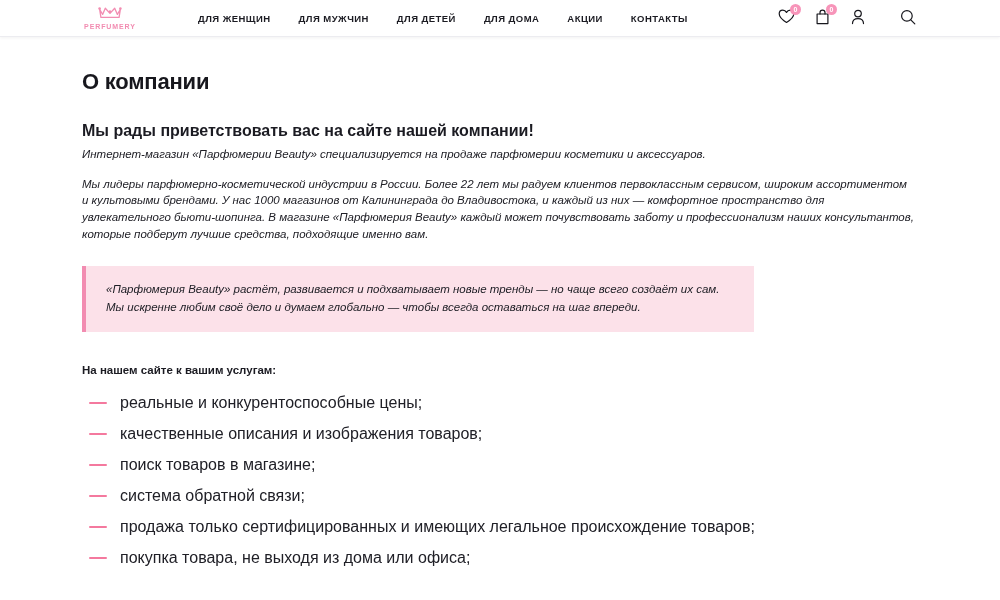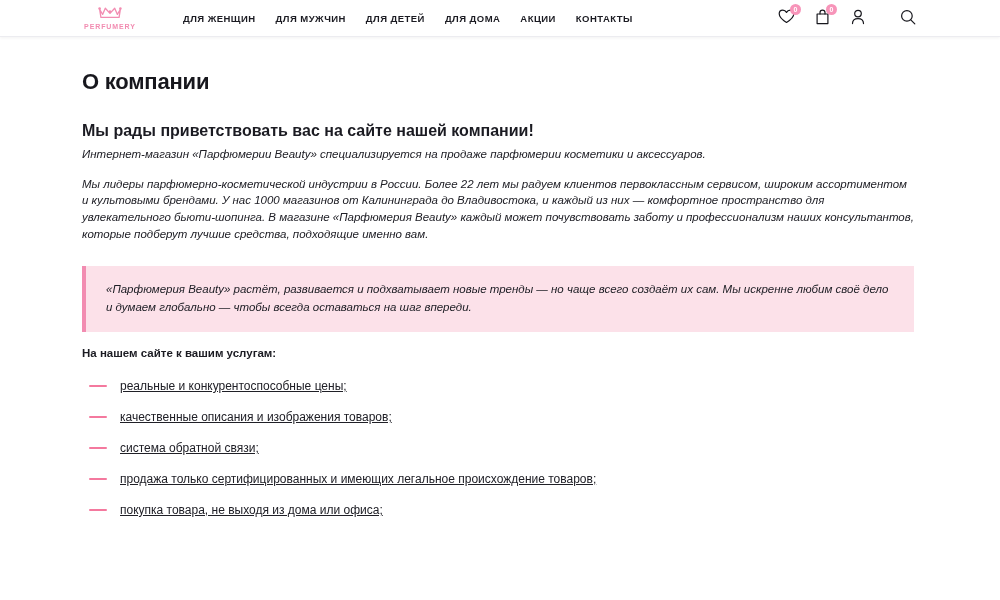--- a/index.html
+++ b/index.html
@@ -47,22 +47,22 @@
     letter-spacing: 0.9px;
     font-weight: 700;
     color: #f28cb1;
     margin-top: 2px;
     white-space: nowrap;
   }
 
   .main-nav {
     display: flex;
     align-items: flex-end;
-    margin-left: 45px;
-    gap: 20px;
+    margin-left: 60px;
+    gap: 28px;
   }
   .nav-link {
     font-size: 9.5px;
     font-weight: 700;
     letter-spacing: 0.45px;
     color: #1b1b22;
     text-decoration: none;
     white-space: nowrap;
     cursor: pointer;
   }
@@ -128,34 +128,34 @@
     font-size: 11.5px;
     font-style: italic;
     line-height: 1.45;
     color: #202027;
     max-width: 832px;
   }
   .para.tight { margin-top: 13px; }
 
   .callout {
     margin-top: 24px;
-    width: 832px;
+    width: 672px;
     background: #fce1e9;
     border-left: 4px solid #f28cb1;
     padding: 15px 22px 16px 20px;
   }
   .callout-text {
     font-size: 11.5px;
     font-style: italic;
     line-height: 1.5;
     color: #202027;
   }
 
   .services-title {
-    margin-top: 15px;
+    margin-top: 32px;
     font-size: 11.5px;
     font-weight: 700;
     color: #1b1b22;
   }
 
   .services-list {
     list-style: none;
     margin-top: 12px;
   }
   .service-item {
@@ -166,24 +166,23 @@
   .item-dash {
     flex: 0 0 auto;
     width: 18px;
     height: 2px;
     background: #f4799e;
     margin-left: 7px;
     margin-right: 13px;
     border-radius: 1px;
   }
   .item-text {
-    font-size: 12px;
+    font-size: 16px;
     color: #202027;
     line-height: 1.4;
-    text-decoration: underline;
   }
 </style>
 </head>
 <body>
 
 <header class="site-header">
 
   <a class="brand" href="#">
     <span class="brand-crown">
       <svg width="24" height="13" viewBox="0 0 24 13" aria-hidden="true">
@@ -270,20 +269,24 @@
     <li class="service-item">
       <span class="item-dash"></span>
       <span class="item-text">реальные и конкурентоспособные цены;</span>
     </li>
     <li class="service-item">
       <span class="item-dash"></span>
       <span class="item-text">качественные описания и изображения товаров;</span>
     </li>
     <li class="service-item">
       <span class="item-dash"></span>
+      <span class="item-text">поиск товаров в магазине;</span>
+    </li>
+    <li class="service-item">
+      <span class="item-dash"></span>
       <span class="item-text">система обратной связи;</span>
     </li>
     <li class="service-item">
       <span class="item-dash"></span>
       <span class="item-text">продажа только сертифицированных и имеющих легальное происхождение товаров;</span>
     </li>
     <li class="service-item">
       <span class="item-dash"></span>
       <span class="item-text">покупка товара, не выходя из дома или офиса;</span>
     </li>

